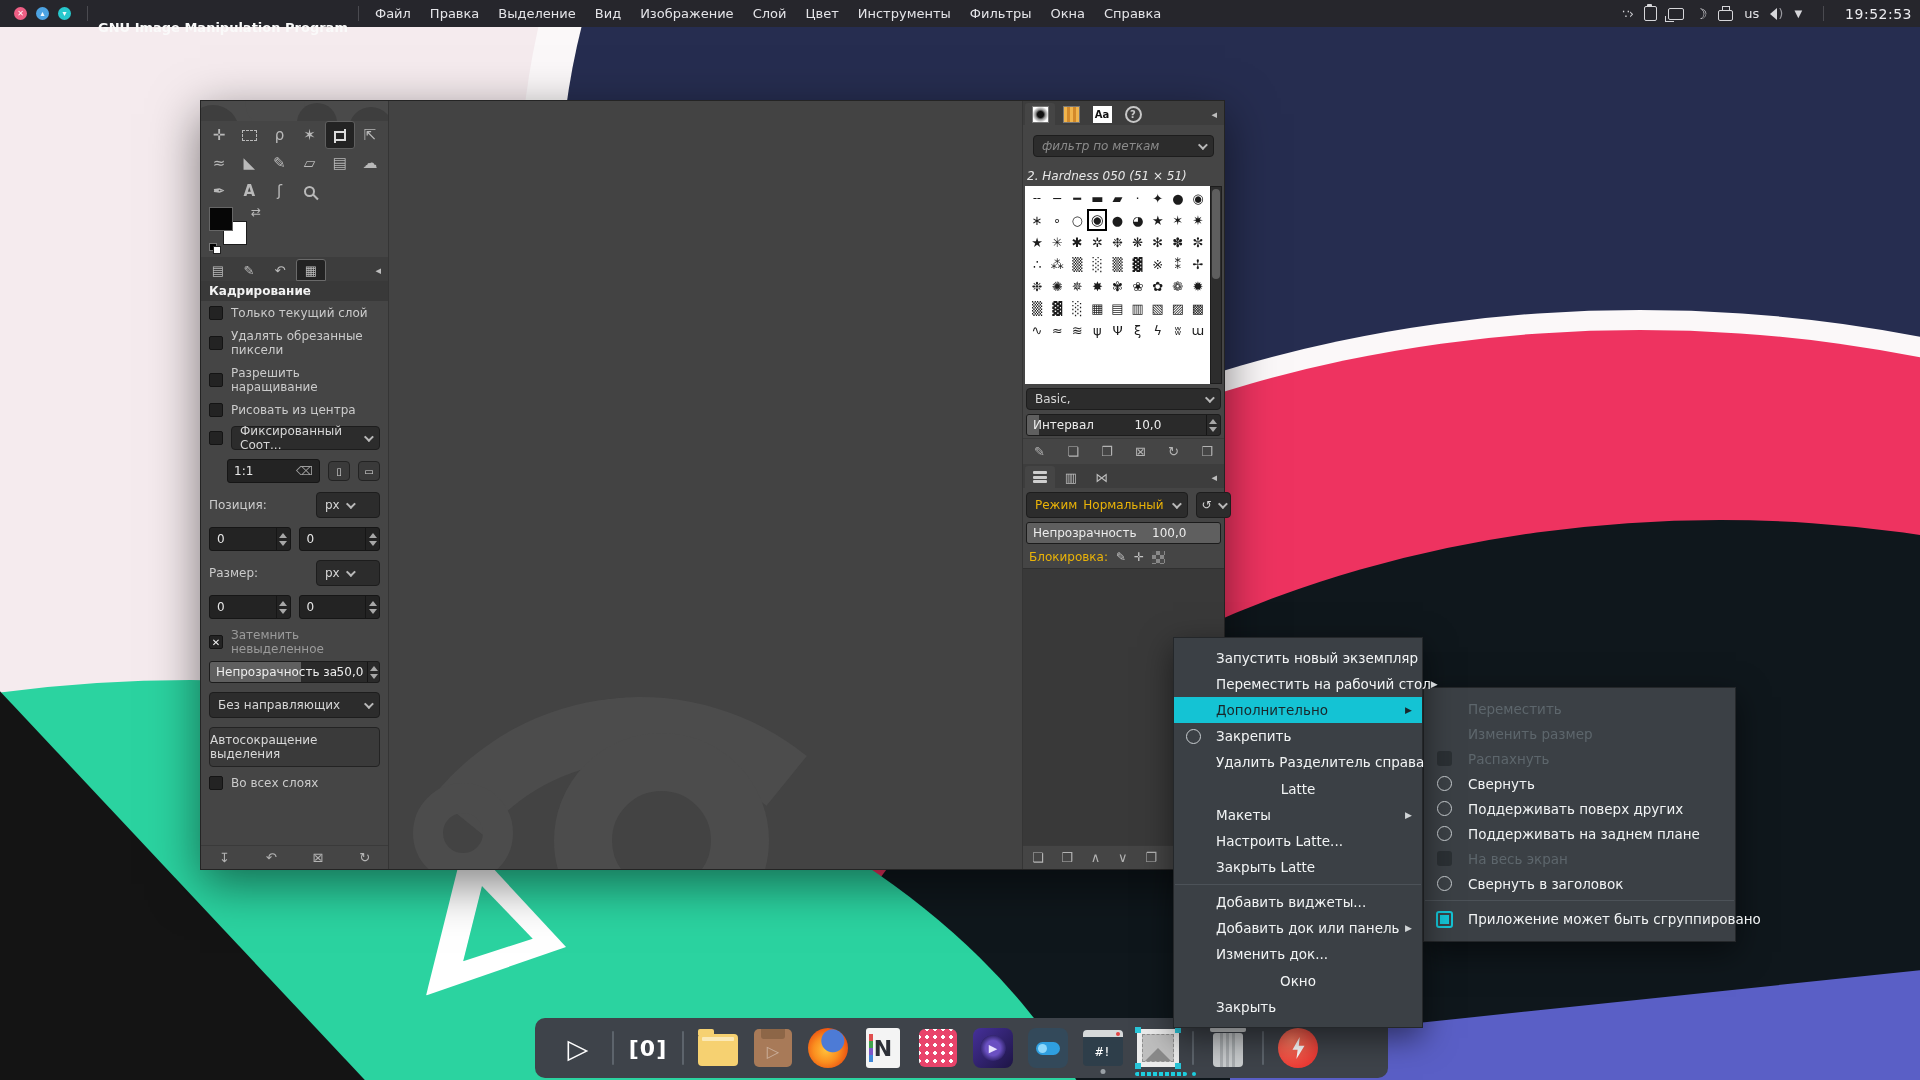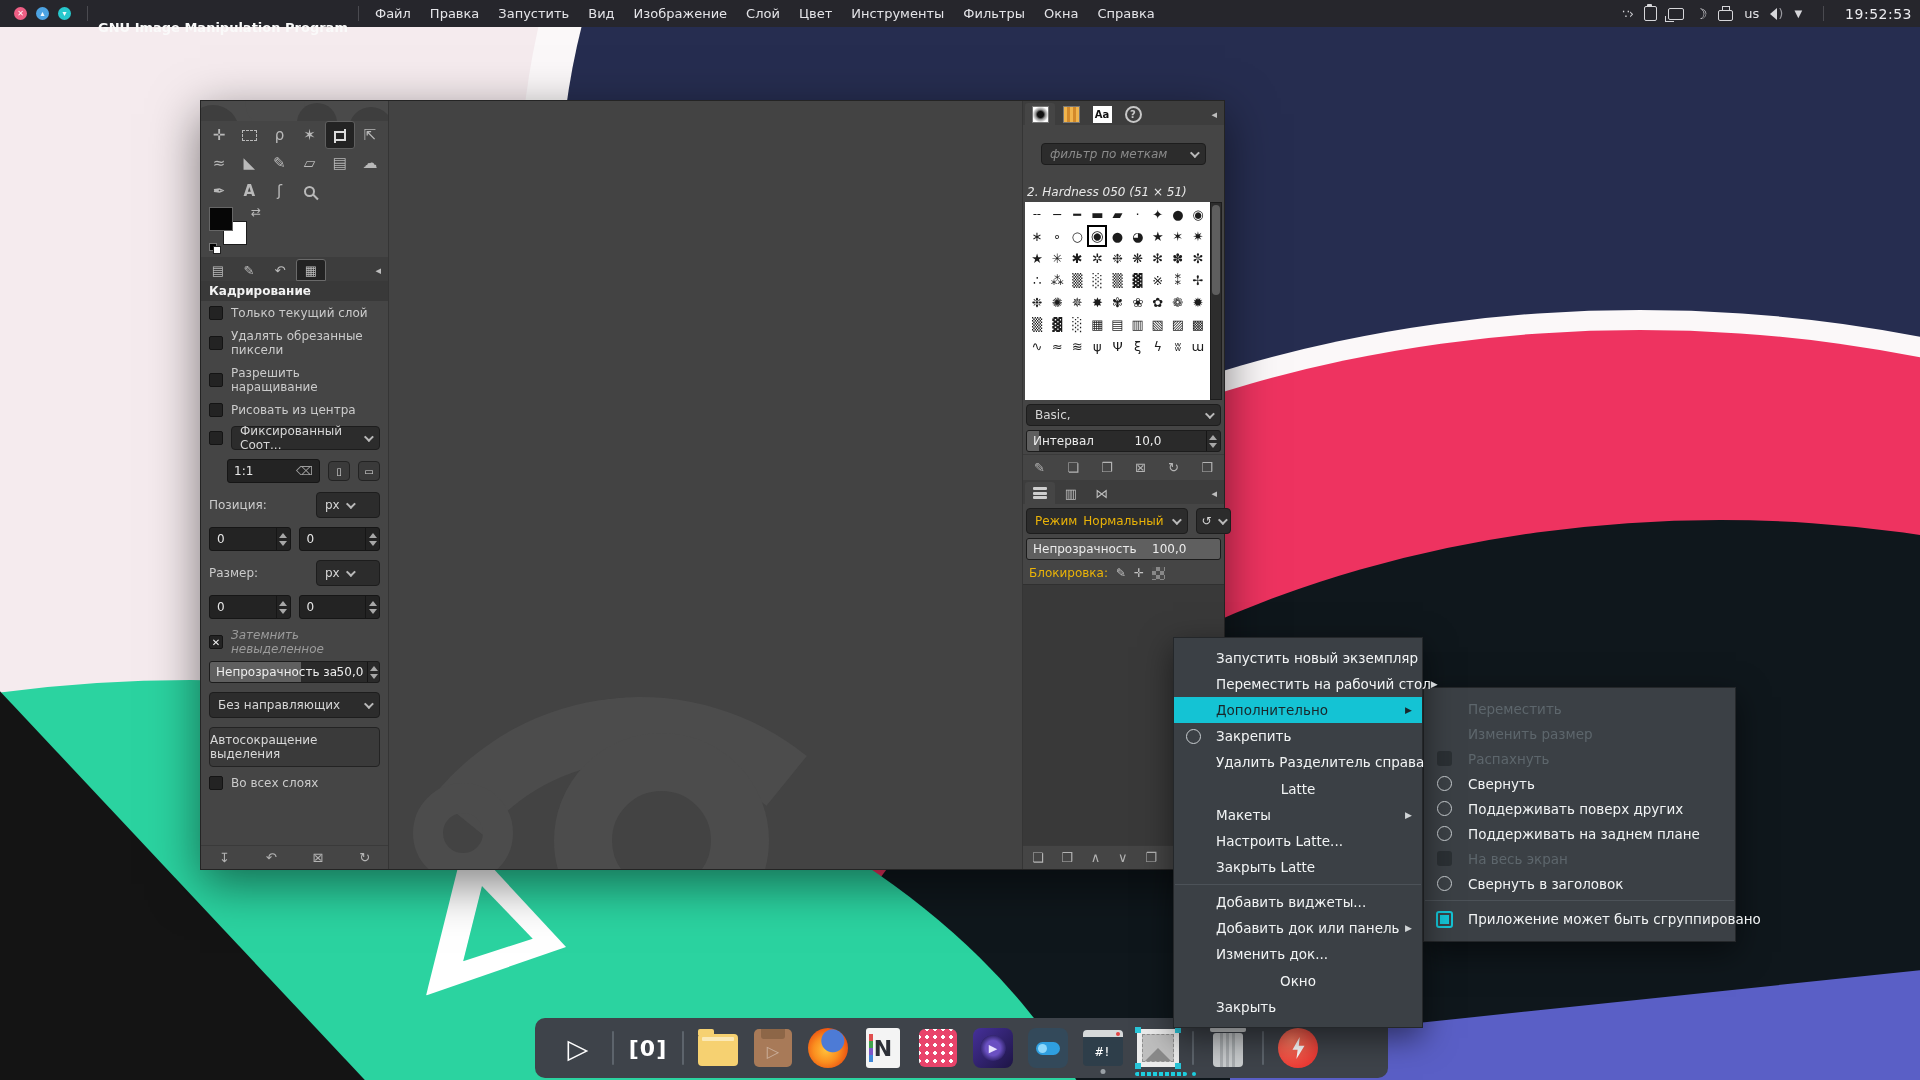--- a/index.html
+++ b/index.html
@@ -96,21 +96,21 @@
   .collapse-arrow { color:#bdbdbd; font-size:11px; padding:0 5px 4px 0; }
 
   .panel-header { background:#393939; color:#f2f2f2; font-weight:bold; padding:3px 8px; flex:none; font-size:12px; }
 
   
   .opt { display:flex; align-items:center; gap:8px; padding:5px 8px 4px 8px; flex:none; }
   .chk { width:14px; height:14px; background:#232323; border:1px solid #141414; border-radius:2px; flex:none;
          display:flex; align-items:center; justify-content:center; }
   .chk.on::after { content:"✕"; color:#f2f2f2; font-size:10px; font-weight:bold; }
   .lbl { color:#cbcbcb; }
-  .lbl.dim { color:#9b9b9b;font-style:italic; }
+  .lbl.dim { color:#9b9b9b; }
   .ddl { background:#2c2c2c; border:1px solid #1d1d1d; border-radius:4px; height:24px; display:flex; align-items:center;
          padding:0 8px; gap:6px; color:#d6d6d6; }
   .ddl .grow { flex:1; }
   .chev { width:7px; height:7px; border-right:2px solid #b9b9b9; border-bottom:2px solid #b9b9b9; transform:rotate(45deg) translateY(-2px); flex:none; }
   .entry { background:#232323; border:1px solid #161616; border-radius:3px; height:24px; display:flex; align-items:center;
            padding:0 6px; color:#e6e6e6; }
   .spin { background:#232323; border:1px solid #161616; border-radius:3px; height:24px; flex:1; display:flex; align-items:center; padding:0 0 0 7px; color:#e6e6e6; }
   .spin .arrows, .gsl .arrows { margin-left:auto; width:14px; height:100%; border-left:1px solid #161616; display:flex; flex-direction:column; align-items:center; justify-content:center; gap:3px; }
   .tri-u { width:0; height:0; border-left:4px solid transparent; border-right:4px solid transparent; border-bottom:5px solid #a8a8a8; }
   .tri-d { width:0; height:0; border-left:4px solid transparent; border-right:4px solid transparent; border-top:5px solid #a8a8a8; }
@@ -126,21 +126,21 @@
 
   
   .tb-brush-ic { width:17px; height:17px; background:#fff; border:1px solid #777;
                  background-image:radial-gradient(circle at 50% 50%, #111 0 3px, rgba(17,17,17,.45) 5px, transparent 8px); }
   .tb-pattern-ic { width:17px; height:17px; border:1px solid #777;
                  background:repeating-linear-gradient(90deg,#f0b44c 0 3px,#d2892a 3px 6px); }
   .tb-fonts-ic { width:19px; height:17px; background:#fff; color:#111; font-size:10px; font-weight:bold;
                  display:flex; align-items:center; justify-content:center; }
   .tb-help-ic { width:17px; height:17px; border-radius:50%; border:2px solid #c7c7c7; color:#c7c7c7; font-size:10px;
                 font-weight:bold; display:flex; align-items:center; justify-content:center; }
-  .filter-row { margin:18px; }
+  .filter-row { margin:10px; }
   .filter-row .ph { font-style:italic; color:#8b8b8b; }
   .brush-name { font-style:italic; color:#e8e8e8; padding:2px 4px 3px; flex:none; white-space:nowrap; font-size:12px; }
   .brush-wrap { position:relative; flex:none; margin:0 2px; }
   .brush-grid { background:#fff; height:198px; display:grid; grid-template-columns:repeat(9,1fr); grid-auto-rows:22px;
                 color:#1c1c1c; overflow:hidden; padding:1px 14px 1px 2px; }
   .bcell { display:flex; align-items:center; justify-content:center; font-size:13px; }
   .bcell.bsel { outline:2px solid #000; outline-offset:-2px; font-size:15px; }
   .vscroll { position:absolute; right:0; top:0; width:12px; height:198px; background:#2d2d2d; border:1px solid #1d1d1d; }
   .vscroll .thumb { position:absolute; left:1px; right:1px; top:2px; height:46%; background:#5e5e5e; border-radius:5px; }
   .layers-bars { width:14px; height:12px; display:flex; flex-direction:column; justify-content:space-between; }
@@ -246,21 +246,21 @@
       <span class="wbtn close">✕</span>
       <span class="wbtn max">▴</span>
       <span class="wbtn min">▾</span>
     </div>
     <span class="mb-sep"></span>
     <span class="mb-title">GNU Image Manipulation Program</span>
     <span class="mb-sep"></span>
     <nav class="mb-menus">
       <span>Файл</span>
       <span>Правка</span>
-      <span>Запустить</span>
+      <span>Выделение</span>
       <span>Вид</span>
       <span>Изображение</span>
       <span>Слой</span>
       <span>Цвет</span>
       <span>Инструменты</span>
       <span>Фильтры</span>
       <span>Окна</span>
       <span>Справка</span>
     </nav>
     <div class="mb-right">

